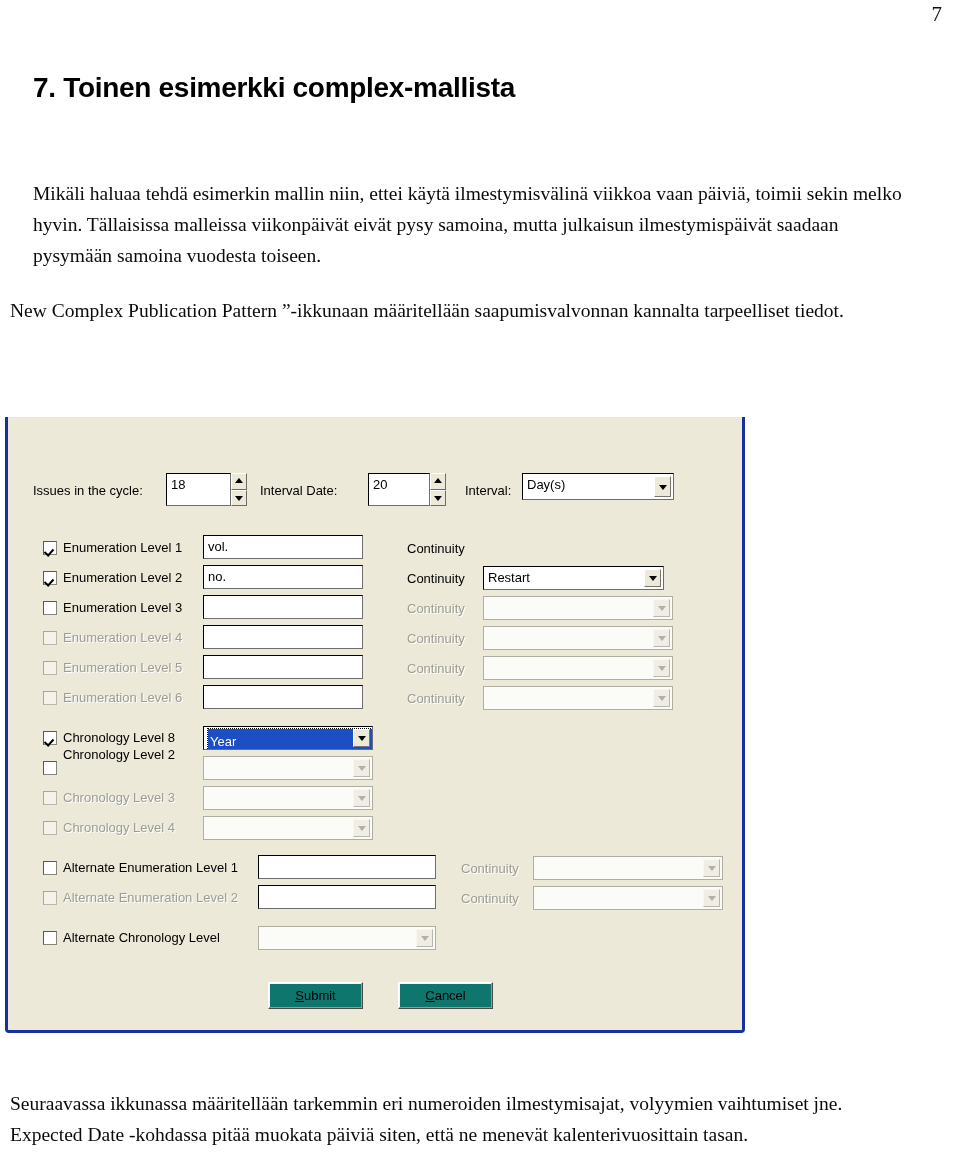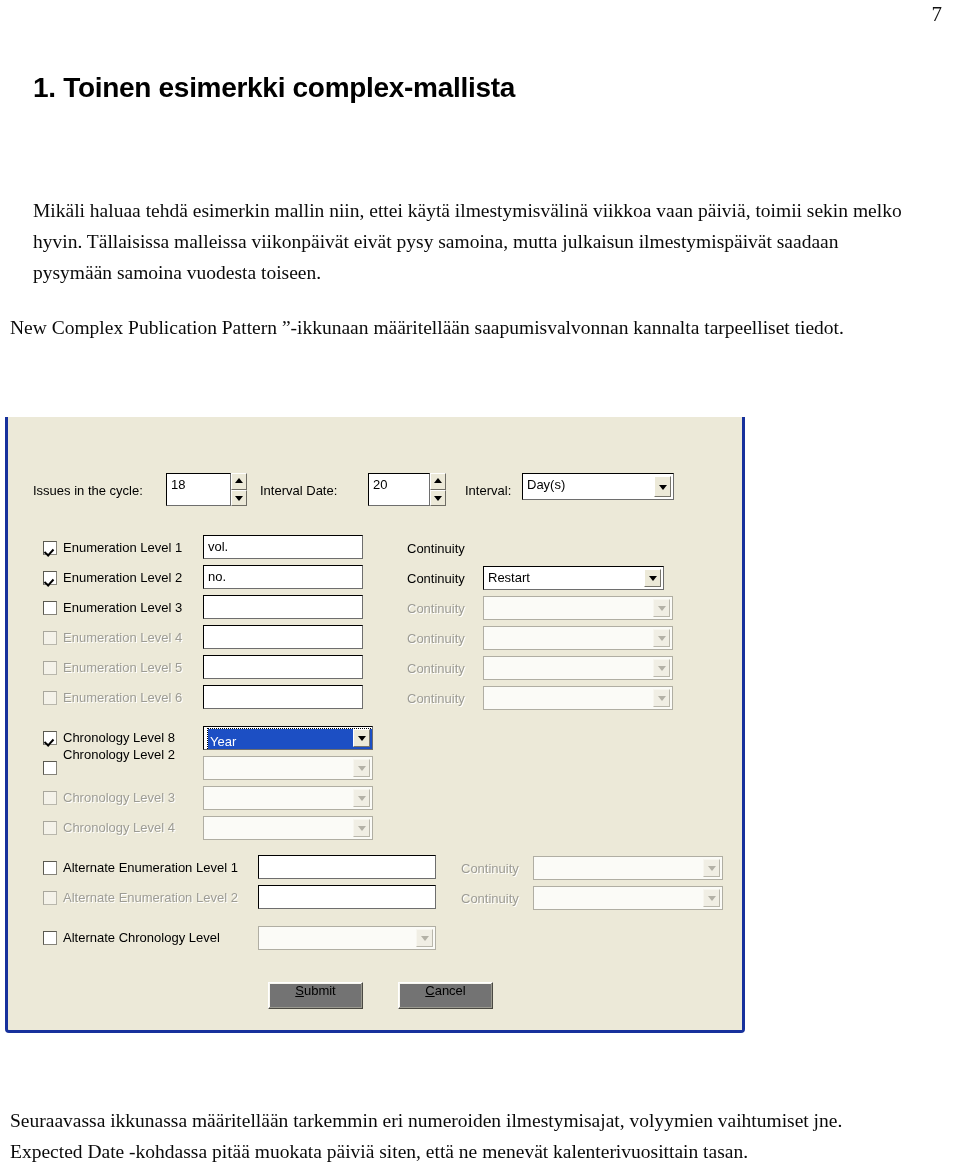--- a/index.html
+++ b/index.html
@@ -38,21 +38,20 @@
     color: #000;
     white-space: nowrap;
   }
 
   .doc-para {
     position: absolute;
     font-family: "Liberation Serif", serif;
     font-size: 19.5px;
     line-height: 31px;
     color: #0a0a0a;
-    margin-top: 17px;
   }
   .doc-para.p1 { left: 33px; top: 178px; width: 886px; }
   .doc-para.p2 { left: 10px; top: 295px; width: 900px; }
   .doc-para.p3 { left: 10px; top: 1088px; width: 900px; }
 
   
   .dialog {
     position: absolute;
     left: 5px;
     top: 417px;
@@ -287,40 +286,41 @@
     margin-left: -4px;
     margin-top: -2px;
     border-left: 4px solid transparent;
     border-right: 4px solid transparent;
   }
   .spin .up::after { border-bottom: 5px solid #000; margin-top: -3px; }
   .spin .down::after { border-top: 5px solid #000; }
 
   .btn {
     position: absolute;
-    background: #737373;
+    background: #0f766e;
     border: 1px solid #ffffff;
     border-right-color: #4a4942;
     border-bottom-color: #4a4942;
     box-shadow: inset -1px -1px 0 #9b9a90, inset 1px 1px 0 #f7f6ef;
     box-sizing: border-box;
     font-family: "Liberation Sans", sans-serif;
     font-size: 13px;
     color: #000;
     display: flex;
+    align-items: center;
     justify-content: center;
   }
   .btn u { text-decoration: underline; }
 </style>
 </head>
 <body>
 
 <div class="page-number">7</div>
 
-<div class="doc-heading">1. Toinen esimerkki complex-mallista</div>
+<div class="doc-heading">7. Toinen esimerkki complex-mallista</div>
 
 <div class="doc-para p1">Mikäli haluaa tehdä esimerkin mallin niin, ettei käytä ilmestymisvälinä viikkoa vaan päiviä, toimii sekin melko hyvin. Tällaisissa malleissa viikonpäivät eivät pysy samoina, mutta julkaisun ilmestymispäivät saadaan pysymään samoina vuodesta toiseen.</div>
 <div class="doc-para p2">New Complex Publication Pattern ”-ikkunaan määritellään saapumisvalvonnan kannalta tarpeelliset tiedot.</div>
 <div class="doc-para p3">Seuraavassa ikkunassa määritellään tarkemmin eri numeroiden ilmestymisajat, volyymien vaihtumiset jne. Expected Date -kohdassa pitää muokata päiviä siten, että ne menevät kalenterivuosittain tasan.</div>
 
 <div class="dialog">
 
 
   <div class="client">
 

